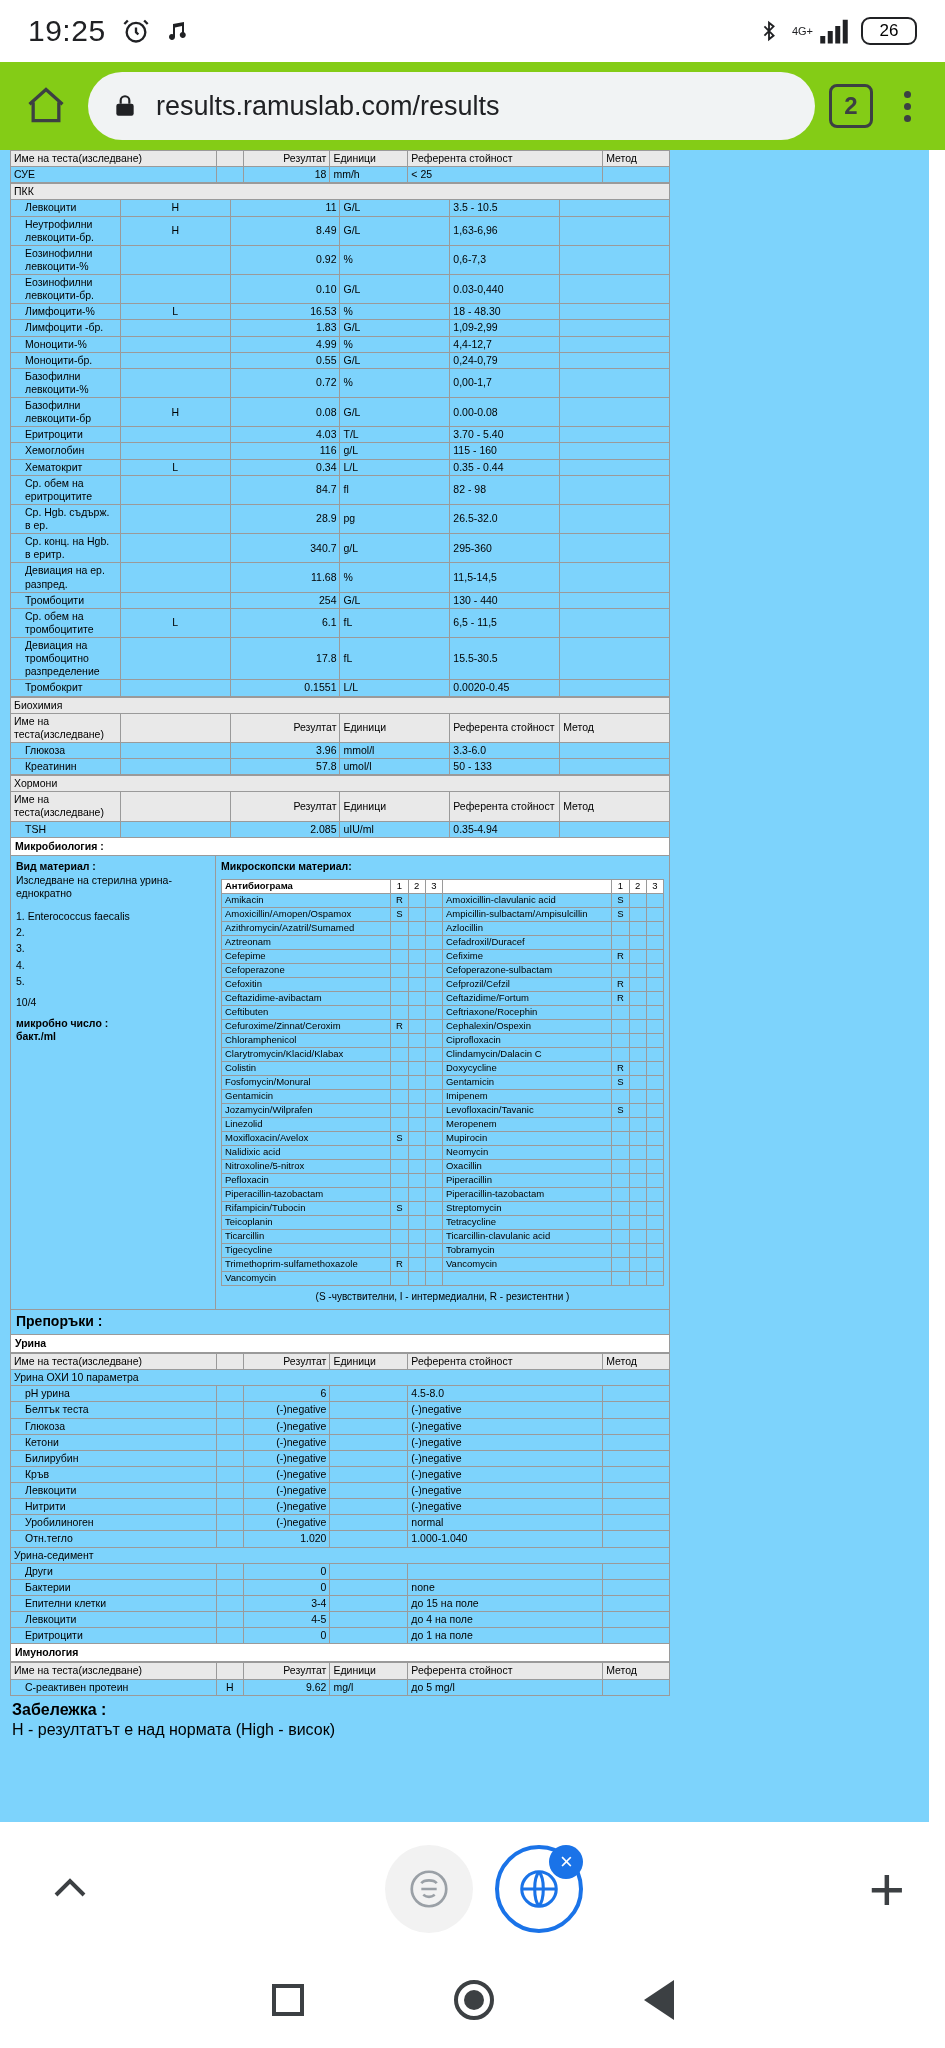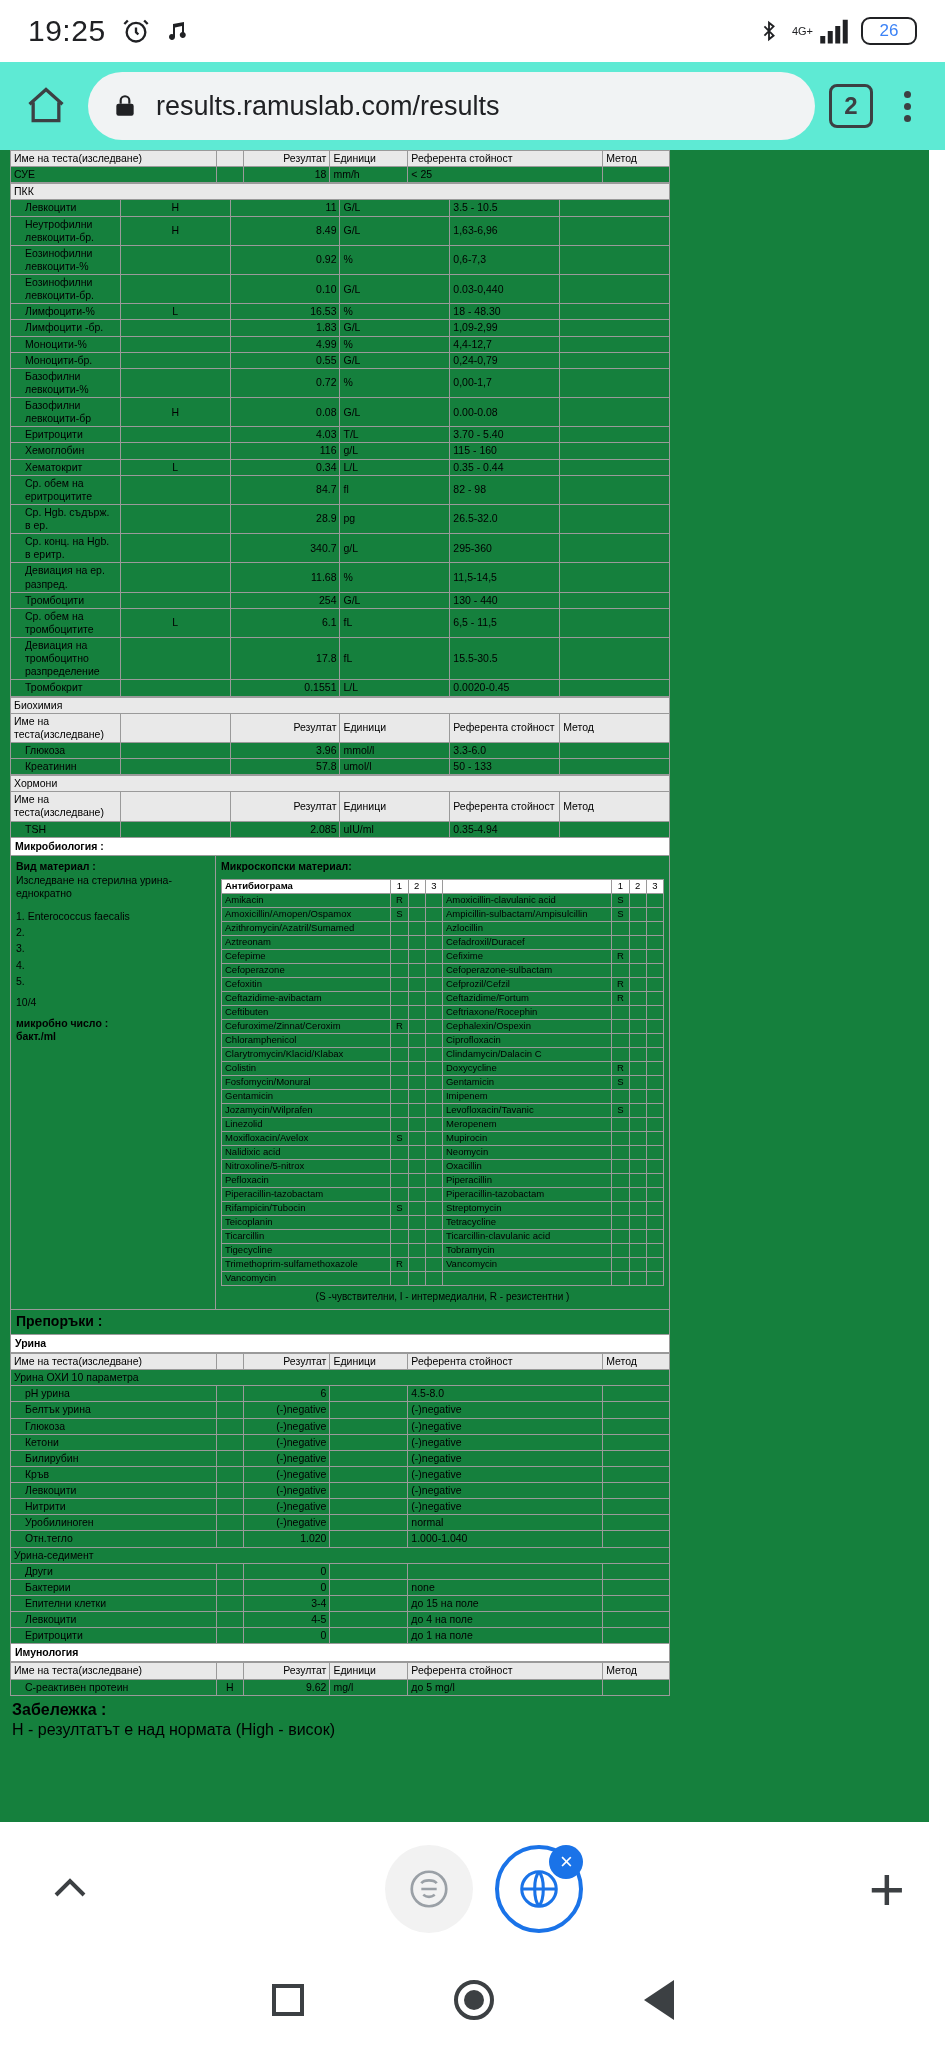--- a/index.html
+++ b/index.html
@@ -19,31 +19,31 @@
     background: #ffffff;
   }
   .statusbar-left { display: flex; align-items: center; gap: 16px; }
   .clock { font-size: 30px; color: #202124; letter-spacing: .5px; }
   .statusbar-right { display: flex; align-items: center; gap: 12px; }
   .sb-icon { display: inline-flex; align-items: center; justify-content: center; }
   .battery {
     border: 2px solid #202124; border-radius: 9px;
     min-width: 56px; height: 28px;
     display: flex; align-items: center; justify-content: center;
-    font-size: 17px; color: #3b82f6; padding: 0 6px;
+    font-size: 17px; color: #000000; padding: 0 6px;
   }
   .netlabel { font-size: 11px; color: #202124; margin-right: -6px; text-align: right; }
 
   
   .urlbar-wrap {
     height: 88px;
     display: flex; align-items: center;
     padding: 0 18px;
     gap: 14px;
-    background: #5eead4;
+    background: #84cc16;
   }
   .home-btn { width: 56px; height: 56px; display:flex; align-items:center; justify-content:center; }
   .omnibox {
     flex: 1;
     height: 68px;
     background: #f1f3f4;
     border-radius: 34px;
     display: flex; align-items: center;
     padding: 0 24px;
     gap: 18px;
@@ -61,21 +61,21 @@
   }
   .menu-dots { width: 40px; height: 56px; display: flex; flex-direction: column;
     align-items: center; justify-content: center; gap: 5px; }
   .menu-dots i { width: 7px; height: 7px; border-radius: 50%; background: #3c4043; display:block; }
 
   
   .page {
     position: absolute;
     top: 150px; left: 0; right: 16px;
     height: 1672px;
-    background: #15803d;
+    background: #7dd3fc;
     overflow: hidden;
   }
   .report {
     width: 660px;
     margin: 0 10px;
     font-size: 10.5px;
     color: #000;
     line-height: 1.25;
   }
   table.rep { border-collapse: collapse; width: 660px; table-layout: fixed; }
@@ -839,21 +839,21 @@
         <tbody id="urine-root">
           <tr>
             <td class="c-name indent">pH урина</td>
             <td class="c-flag"></td>
             <td class="c-res">6</td>
             <td class="c-unit"></td>
             <td class="c-ref">4.5-8.0</td>
             <td class="c-met"></td>
           </tr>
           <tr>
-            <td class="c-name indent">Белтък урина</td>
+            <td class="c-name indent">Белтък теста</td>
             <td class="c-flag"></td>
             <td class="c-res">(-)negative</td>
             <td class="c-unit"></td>
             <td class="c-ref">(-)negative</td>
             <td class="c-met"></td>
           </tr>
           <tr>
             <td class="c-name indent">Глюкоза</td>
             <td class="c-flag"></td>
             <td class="c-res">(-)negative</td>

